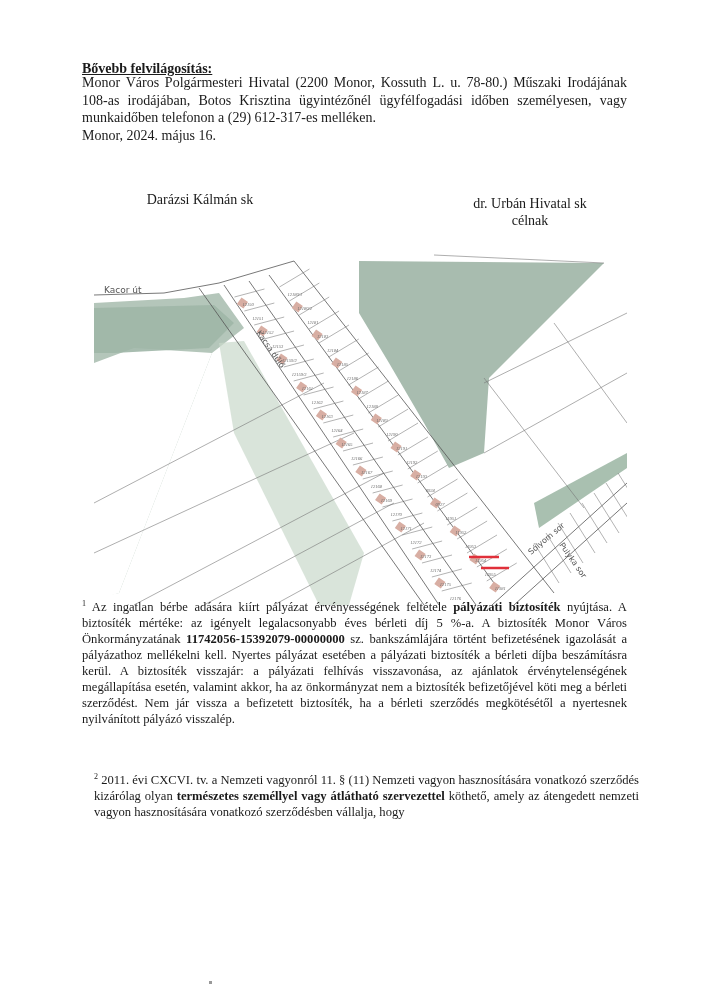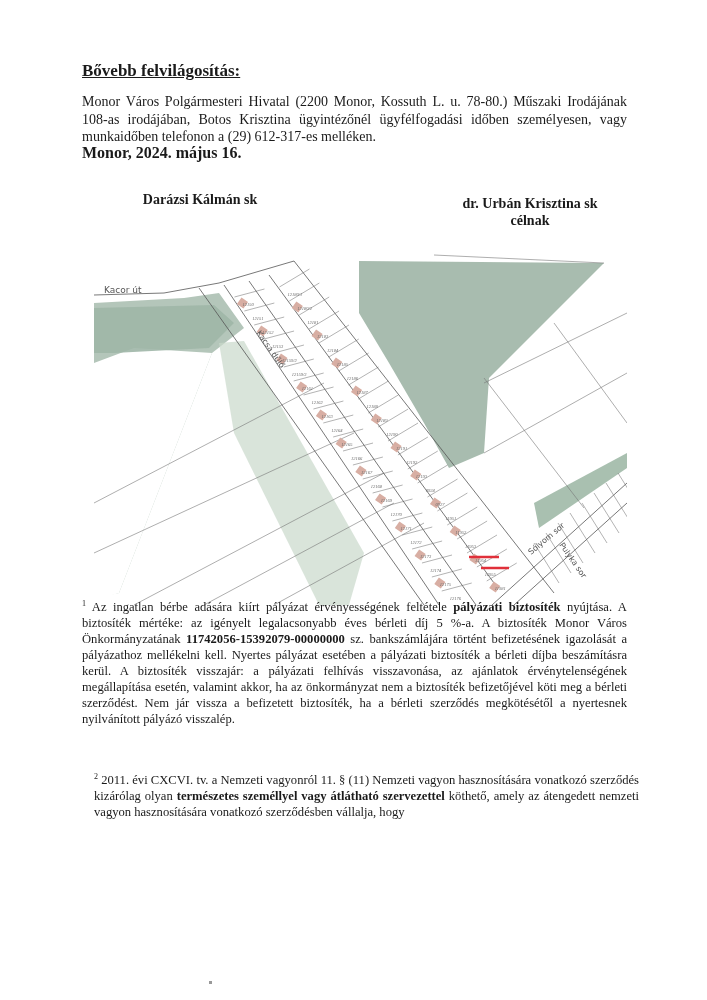--- a/index.html
+++ b/index.html
@@ -1,23 +1,23 @@
 <!DOCTYPE html>
 <html><head>
 <meta charset="utf-8">
 <style>
   html, body { margin:0; padding:0; background:#ffffff; }
   body { width:707px; height:1000px; position:relative; overflow:hidden;
          font-family:"Liberation Serif", "DejaVu Serif", serif; color:#1a1a1a; }
   .abs { position:absolute; }
-  .heading { left:82px; top:61px; font-weight:bold; text-decoration:underline; font-size:17px; }
+  .heading { left:82px; top:61px; font-weight:bold; text-decoration:underline; font-size:14px; }
   .para { left:82px; width:545px; font-size:14px; line-height:17.5px; text-align:justify; }
-  .p1 { top:93px; }
-  .date { left:82px; top:144px; font-weight:bold; font-size:16px; }
-  .sig { font-weight:bold; font-size:14px; text-align:center; line-height:17px; }
+  .p1 { top:74px; }
+  .date { left:82px; top:128px; font-weight:normal; font-size:14px; }
+  .sig { font-weight:normal; font-size:14px; text-align:center; line-height:17px; }
   .sig-left { left:115px; top:191px; width:170px; }
   .sig-right { left:440px; top:195px; width:180px; }
   .map { left:94px; top:253px; width:533px; height:352px; }
   .fn { left:82px; width:545px; font-size:12.6px; line-height:16px; text-align:justify; }
   .fn1 { top:599px; }
   .fn2 { top:772px;margin-left:12px; }
   sup { font-size:8px; vertical-align:super; line-height:0; }
   b { font-weight:bold; }
   .mark { left:209px; top:981px; width:3px; height:3px; background:#999; }
   .line { display:block; }
@@ -27,21 +27,21 @@
 
 <div class="abs heading">Bővebb felvilágosítás:</div>
 <div class="abs para p1">Monor Város Polgármesteri Hivatal (2200 Monor, Kossuth L. u. 78-80.) Műszaki Irodájának 108-as irodájában, Botos Krisztina ügyintézőnél ügyfélfogadási időben személyesen, vagy munkaidőben telefonon a (29) 612-317-es melléken.</div>
 
 <div class="abs date">Monor, 2024. május 16.</div>
 
 <div class="abs sig sig-left">
   <span class="line">Darázsi Kálmán sk</span>
 </div>
 <div class="abs sig sig-right">
-  <span class="line">dr. Urbán Krisztina sk</span>
+  <span class="line">dr. Urbán Hivatal sk</span>
   <span class="line">célnak</span>
 </div>
 
 <svg class="abs map" viewBox="0 0 533 352" xmlns="http://www.w3.org/2000/svg">
   <rect width="533" height="352" fill="#ffffff"></rect>
 
   <path d="M0 50 L90 45 L125 40 L150 75 L118 100 L25 340 L0 345 Z" fill="#a7bcae" opacity="0.85"></path>
   <path d="M40 95 L118 100 L25 340 L8 345 L0 350 L0 110 Z" fill="#ffffff"></path>
   <path d="M0 55 L120 52 L140 70 L115 95 L20 100 L0 100 Z" fill="#9fb6a7" opacity="0.9"></path>
   <path d="M265 8 L510 10 L395 125 L390 200 L355 215 L330 170 L295 110 L265 60 Z" fill="#9eb5a6" opacity="0.9"></path>

